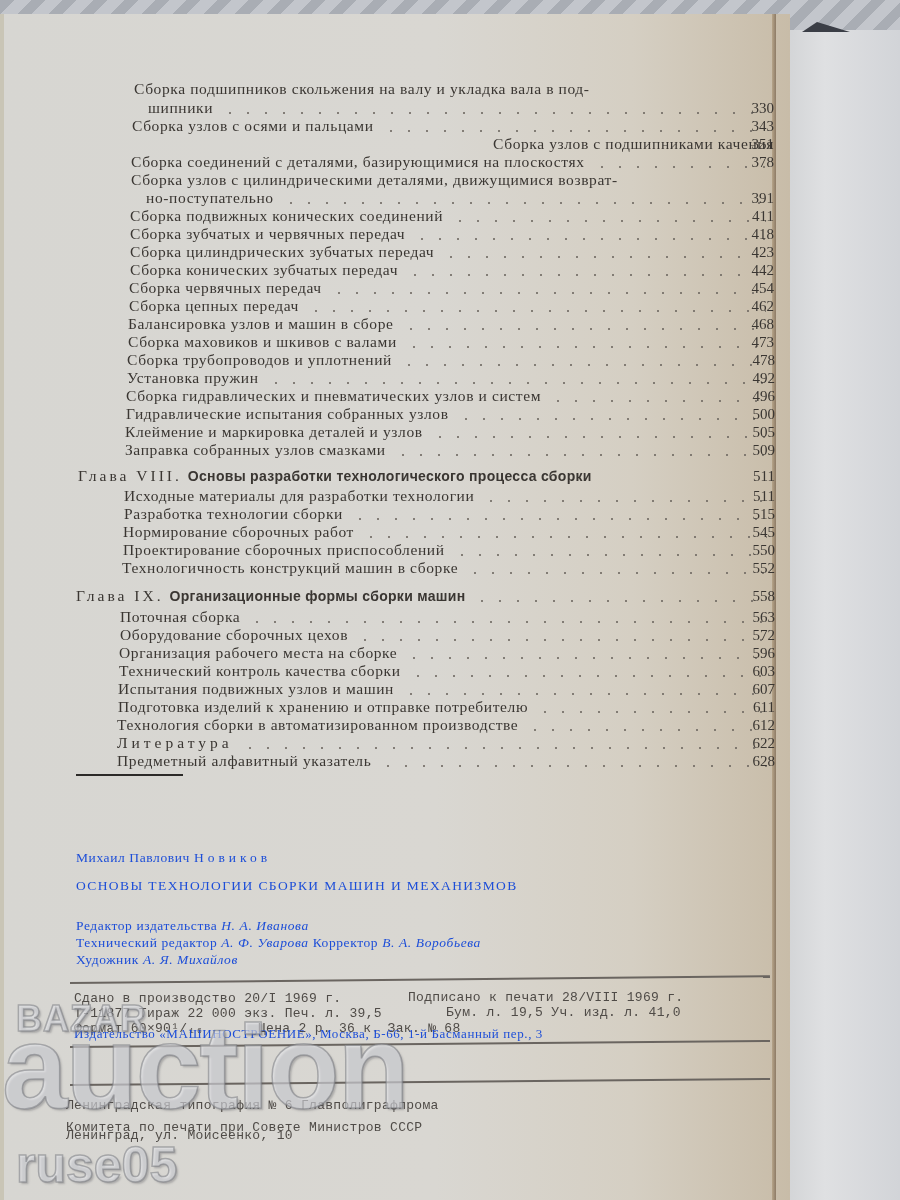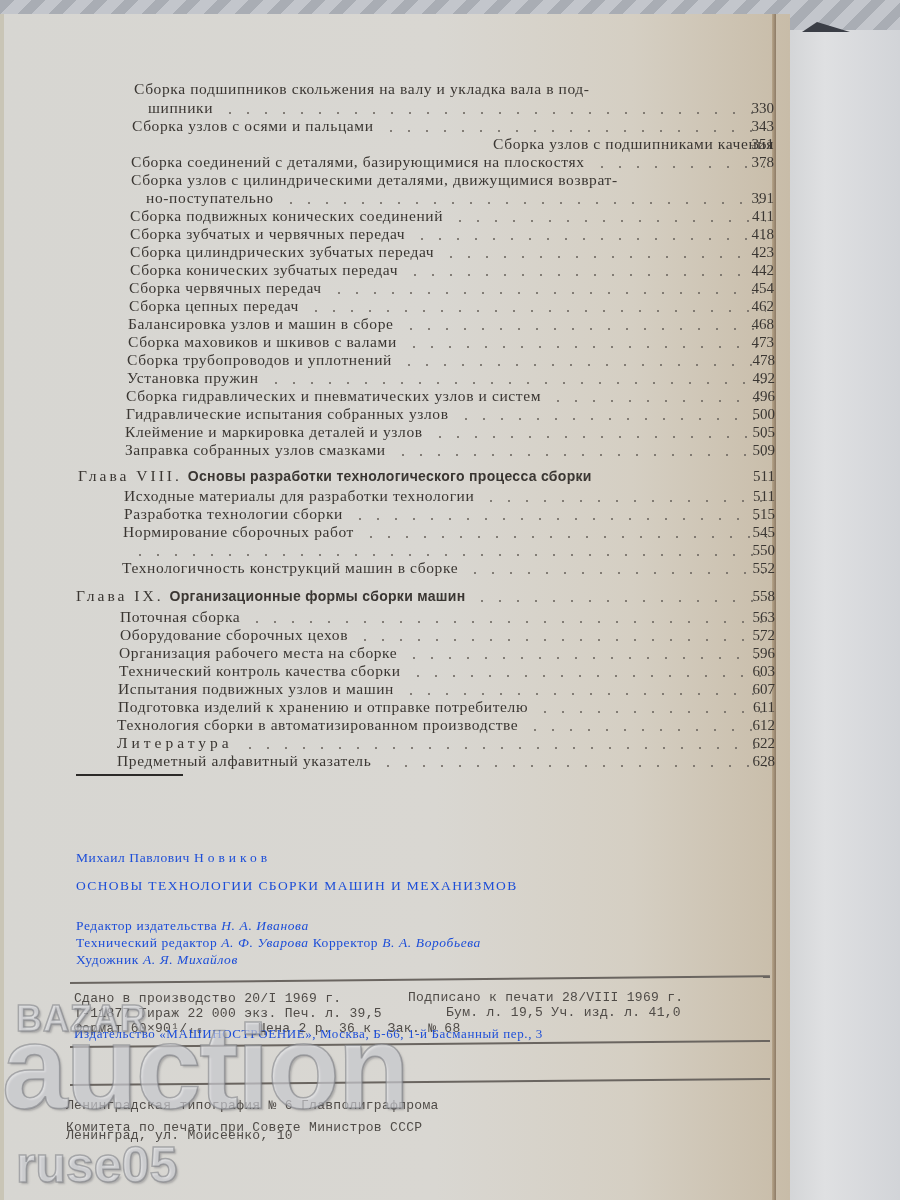--- a/index.html
+++ b/index.html
@@ -212,20 +212,21 @@
     <span class="title">Разработка технологии сборки</span>
     <span class="dots"></span>
     <span class="page-num">515</span>
   </div>
   <div class="row" style="left:123px; top:523px; width:652px;">
     <span class="title">Нормирование сборочных работ</span>
     <span class="dots"></span>
     <span class="page-num">545</span>
   </div>
   <div class="row" style="left:123px; top:541px; width:652px;">
+    <span class="title">Проектирование сборочных приспособлений</span>
     <span class="dots"></span>
     <span class="page-num">550</span>
   </div>
   <div class="row" style="left:122px; top:559px; width:653px;">
     <span class="title">Технологичность конструкций машин в сборке</span>
     <span class="dots"></span>
     <span class="page-num">552</span>
   </div>
 
   <div class="row chapter" style="left:76px; top:587px; width:699px;">

